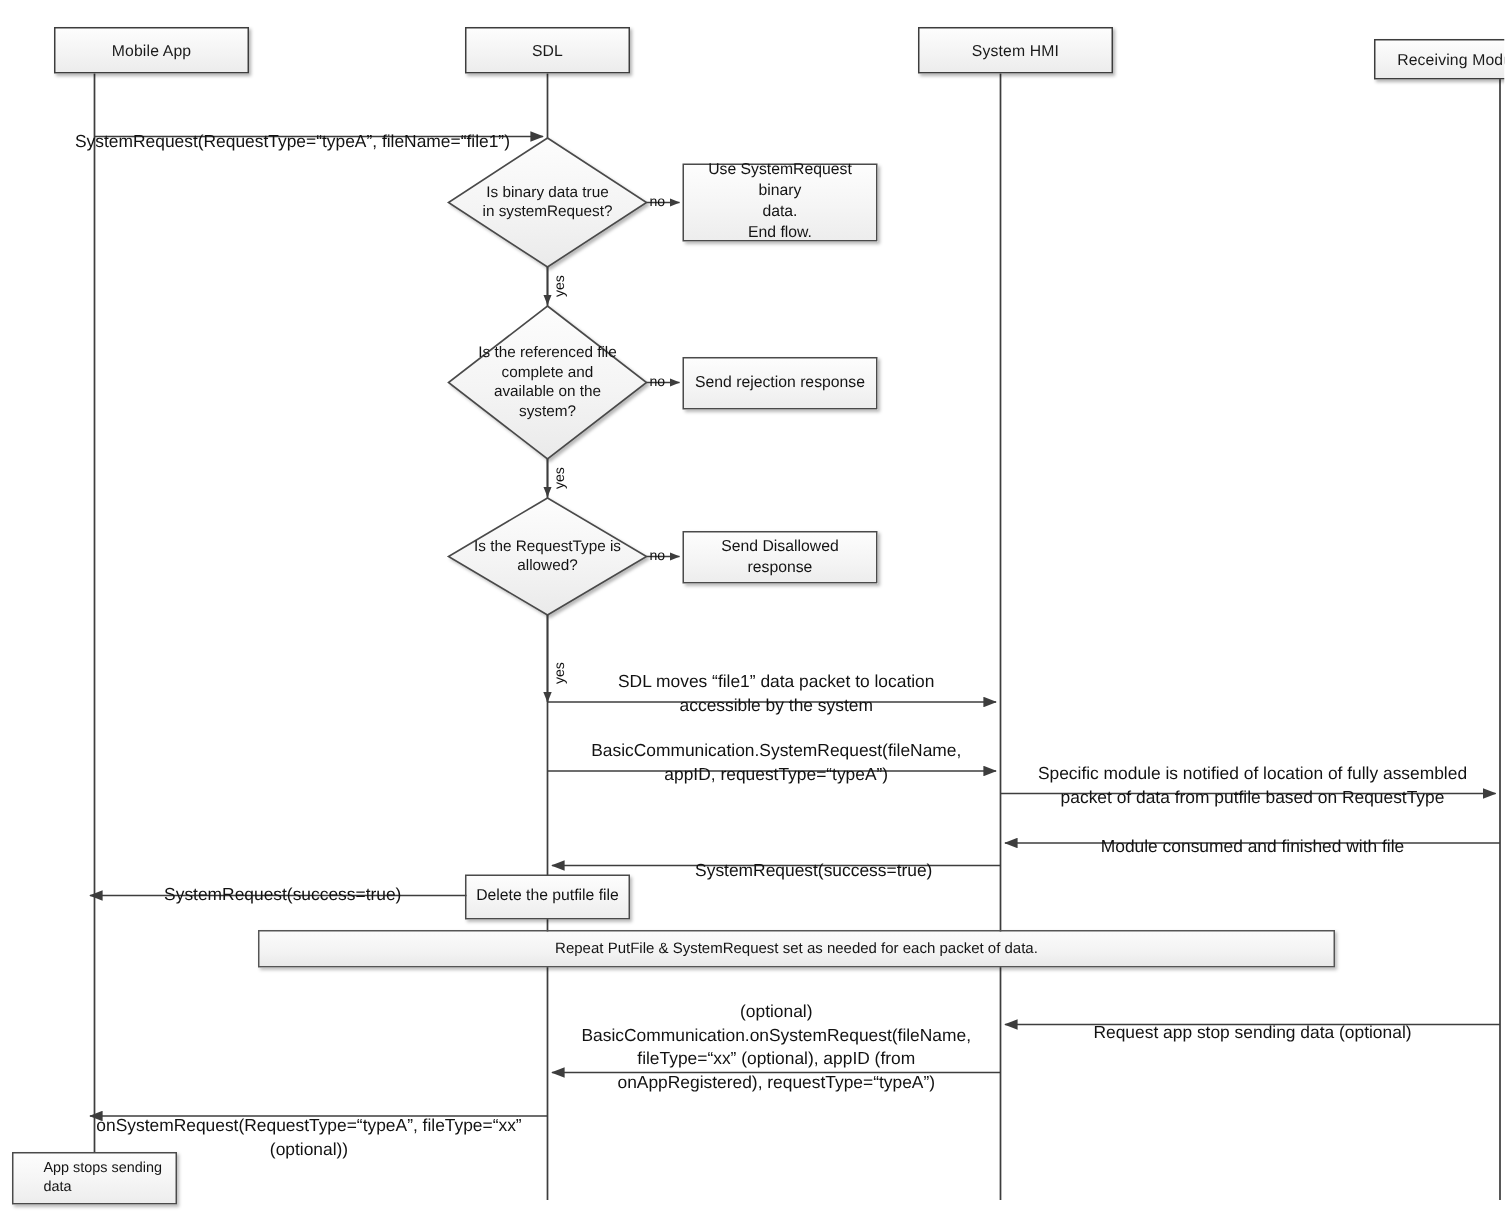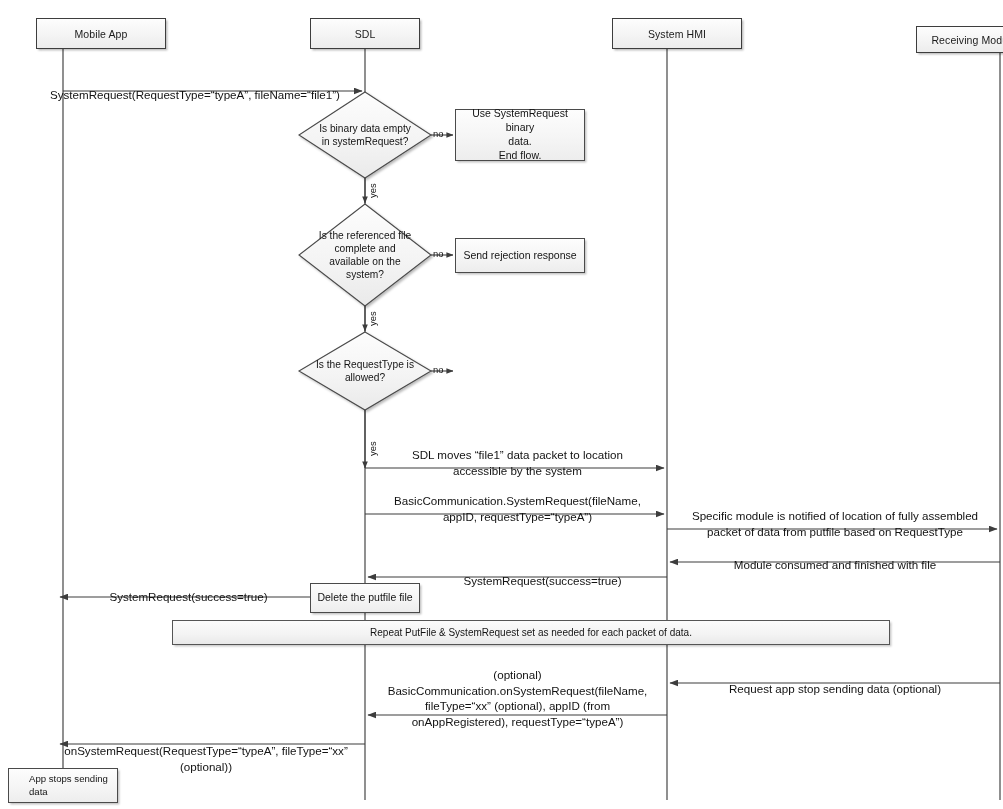--- a/index.html
+++ b/index.html
@@ -181,21 +181,21 @@
 
   <div class="actor-box" style="left:612px; top:18px; width:130px; height:31px;">
     <span>System HMI</span>
   </div>
 
   <div class="actor-box" style="left:916px; top:26px; width:110px; height:27px;">
     <span>Receiving Modul</span>
   </div>
 
   <div class="diamond-label" style="left:303px; top:113px; width:124px; height:44px;">
-    <span style="white-space:pre-line;">Is binary data empty
+    <span style="white-space:pre-line;">Is binary data true
 in systemRequest?</span>
   </div>
 
   <div class="diamond-label" style="left:305px; top:221px; width:120px; height:68px;">
     <span style="white-space:pre-line;">Is the referenced file
 complete and
 available on the
 system?</span>
   </div>
 
@@ -227,20 +227,23 @@
   <div class="proc-box" style="left:455px; top:109px; width:130px; height:52px;">
     <span style="white-space:pre-line;">Use SystemRequest binary
 data.
 End flow.</span>
   </div>
 
   <div class="proc-box" style="left:455px; top:238px; width:130px; height:35px;">
     <span>Send rejection response</span>
   </div>
 
+  <div class="proc-box" style="left:455px; top:354px; width:130px; height:35px;">
+    <span>Send Disallowed response</span>
+  </div>
 
   <div class="proc-box" style="left:310px; top:583px; width:110px; height:30px;">
     <span>Delete the putfile file</span>
   </div>
 
   <div class="proc-box small" style="left:8px; top:768px; width:110px; height:35px; justify-content:flex-start; text-align:left;">
     <span>App stops sending data</span>
   </div>
 
   <div class="repeat-bar" style="left:172px; top:620px; width:718px; height:25px;">

